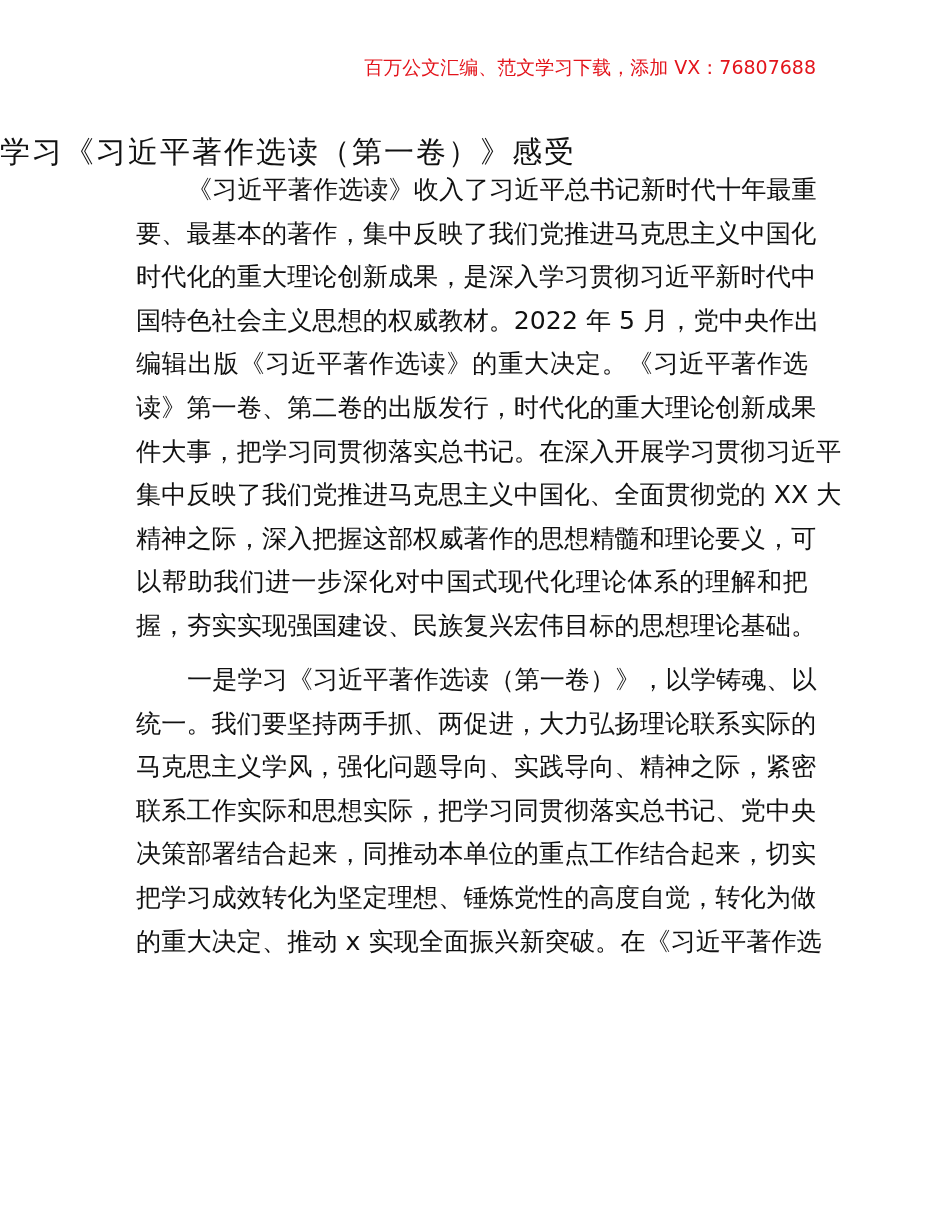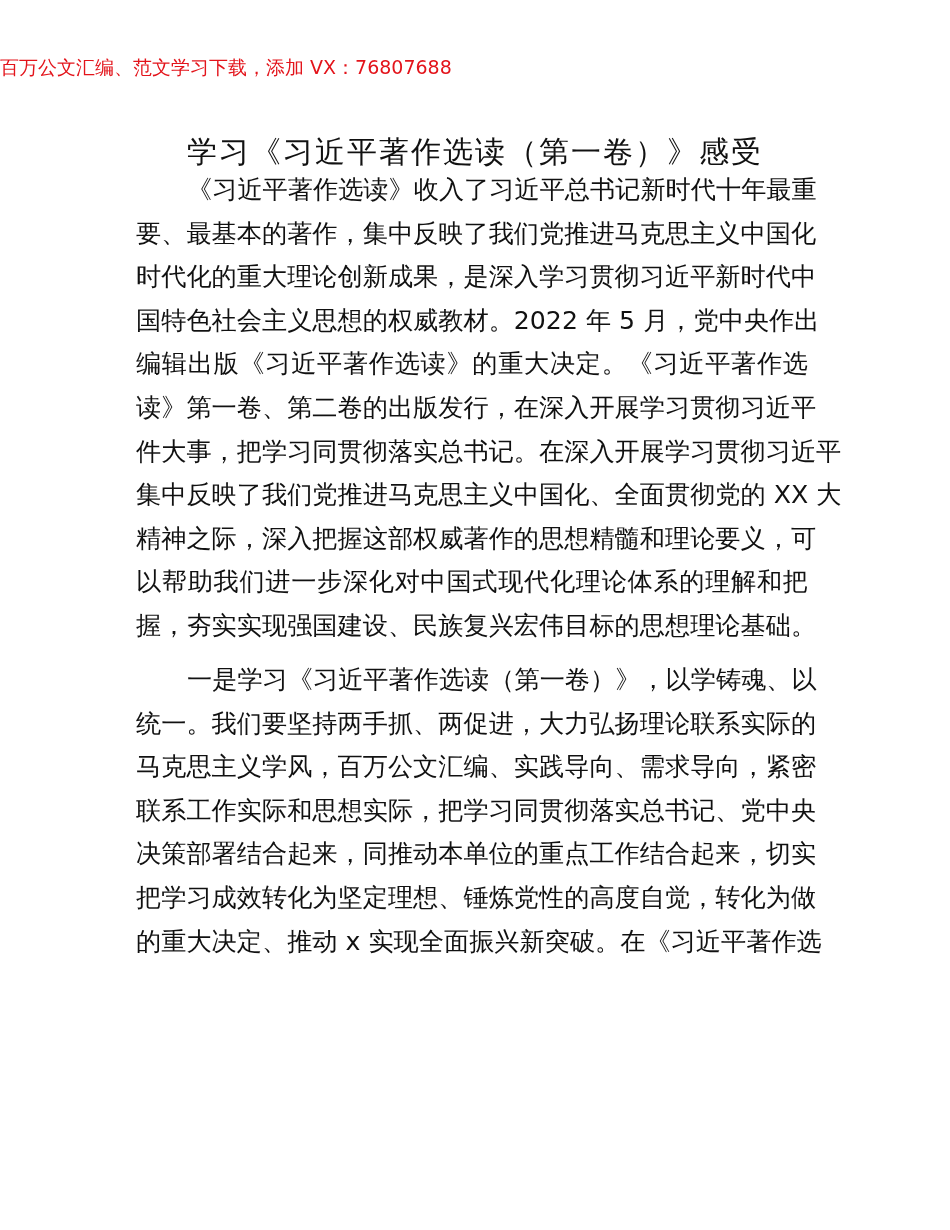--- a/index.html
+++ b/index.html
@@ -1,20 +1,20 @@
 <!DOCTYPE html>
 <html><head>
 <meta charset="utf-8">
 <style>
   html, body { margin: 0; padding: 0; background: #ffffff; }
   body { width: 950px; height: 1230px; position: relative; overflow: hidden;
          font-family: "DejaVu Sans", "Liberation Sans", sans-serif; color: #111111; }
-  .header-note { position: absolute; top: 55px; left: 0; width: 816px; text-align: left;
+  .header-note { position: absolute; top: 55px; left: 0; width: 816px; text-align: right;
          font-size: 19px; color: #e3141b; letter-spacing: 0px; }
-  .doc-title { position: absolute; top: 112px; left: 0; width: 950px; text-align: center;
+  .doc-title { position: absolute; top: 112px; left: 0; width: 950px; text-align: left;
          font-size: 30px; color: #111111; letter-spacing: 2px; font-weight: normal; }
   .para { position: absolute; left: 136px; width: 672px; margin: 0; }
   .line { display: block; height: 43.6px; line-height: 43.6px; font-size: 25.2px;
           white-space: nowrap; text-align: justify; text-align-last: justify; }
   .line.last { text-align-last: left; }
   .line.indent { padding-left: 51px; }
   #p1 { top: 168px; }
   #p2 { top: 658px; }
 </style>
 </head>
@@ -23,29 +23,29 @@
 <div class="header-note">百万公文汇编、范文学习下载，添加 VX：76807688</div>
 
 <h1 class="doc-title">学习《习近平著作选读（第一卷）》感受</h1>
 
 <div class="para" id="p1">
   <span class="line indent">《习近平著作选读》收入了习近平总书记新时代十年最重</span>
   <span class="line">要、最基本的著作，集中反映了我们党推进马克思主义中国化</span>
   <span class="line">时代化的重大理论创新成果，是深入学习贯彻习近平新时代中</span>
   <span class="line">国特色社会主义思想的权威教材。2022 年 5 月，党中央作出</span>
   <span class="line">编辑出版《习近平著作选读》的重大决定。《习近平著作选</span>
-  <span class="line">读》第一卷、第二卷的出版发行，在深入开展学习贯彻习近平</span>
+  <span class="line">读》第一卷、第二卷的出版发行，时代化的重大理论创新成果</span>
   <span class="line">件大事，把学习同贯彻落实总书记。在深入开展学习贯彻习近平</span>
   <span class="line">集中反映了我们党推进马克思主义中国化、全面贯彻党的 XX 大</span>
   <span class="line">精神之际，深入把握这部权威著作的思想精髓和理论要义，可</span>
   <span class="line">以帮助我们进一步深化对中国式现代化理论体系的理解和把</span>
   <span class="line last">握，夯实实现强国建设、民族复兴宏伟目标的思想理论基础。</span>
 </div>
 
 <div class="para" id="p2">
   <span class="line indent">一是学习《习近平著作选读（第一卷）》，以学铸魂、以</span>
   <span class="line">统一。我们要坚持两手抓、两促进，大力弘扬理论联系实际的</span>
-  <span class="line">马克思主义学风，百万公文汇编、实践导向、需求导向，紧密</span>
+  <span class="line">马克思主义学风，强化问题导向、实践导向、精神之际，紧密</span>
   <span class="line">联系工作实际和思想实际，把学习同贯彻落实总书记、党中央</span>
   <span class="line">决策部署结合起来，同推动本单位的重点工作结合起来，切实</span>
   <span class="line">把学习成效转化为坚定理想、锤炼党性的高度自觉，转化为做</span>
   <span class="line">的重大决定、推动 x 实现全面振兴新突破。在《习近平著作选</span>
 </div>
 
 </body></html>

